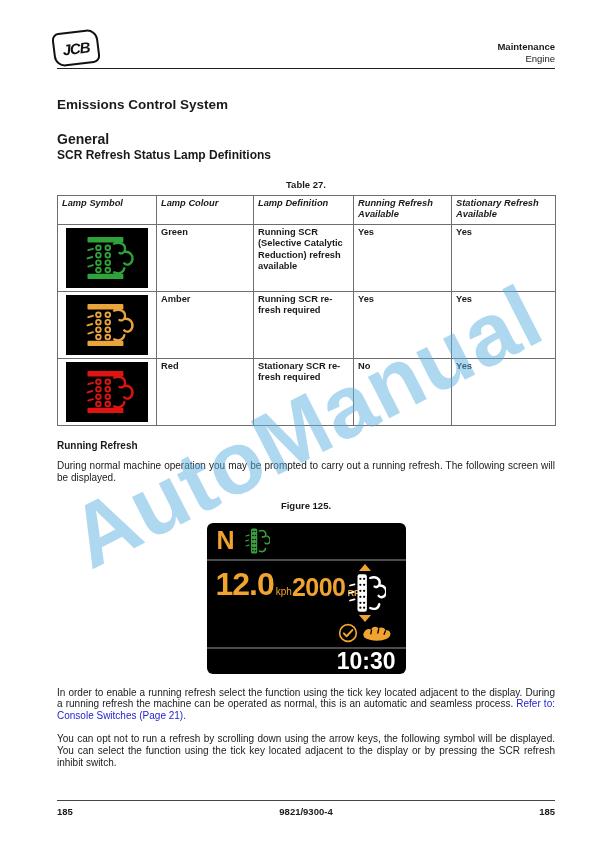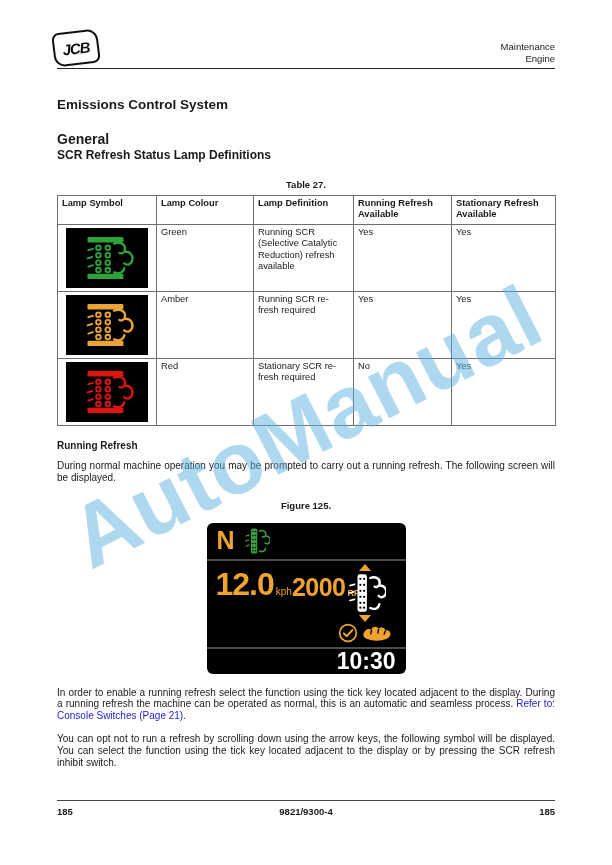--- a/index.html
+++ b/index.html
@@ -13,36 +13,36 @@
 
   
   .header { display:flex; justify-content:space-between; align-items:flex-end; margin-top:27px; height:38px; }
   .logo {
     width:46px; height:34px; border:2.5px solid #111; border-radius:7px 11px 7px 11px;
     transform:rotate(-7deg); display:flex; align-items:center; justify-content:center;
     background:#fff; margin-left:-4px;
   }
   .logo span { font-style:italic; font-weight:bold; font-size:15px; letter-spacing:-1px; color:#111; }
   .header-right { text-align:right; font-size:9.5px; line-height:12px; }
-  .header-right .hr-title { font-weight:normal; }
+  .header-right .hr-title { font-weight:bold; }
   .rule { border:none; border-top:1.2px solid #222; margin-top:3px; }
 
   
   .doc-title { font-size:13.5px; font-weight:bold; margin-top:28px; }
   .h-general { font-size:14px; font-weight:bold; margin-top:19px; }
   .h-sub { font-size:12px; font-weight:bold; margin-top:1px; }
   .caption { text-align:center; font-size:9.5px; font-weight:bold; margin-top:17px; }
 
   
   table.lamp-table { border-collapse:collapse; width:100%; margin-top:5px; table-layout:fixed; }
   .lamp-table th, .lamp-table td {
     border:1px solid #6e6e6e; font-size:9.3px; line-height:11.4px;
-    padding:2px 4px; text-align:left; vertical-align:top; font-weight:normal;
-  }
-  .lamp-table th { font-weight:bold; height:29px; }
+    padding:2px 4px; text-align:left; vertical-align:top; font-weight:bold;
+  }
+  .lamp-table th { font-weight:bold; height:29px;font-style:italic; }
   .lamp-table td { height:66px; }
   .col0{width:99px;} .col1{width:97px;} .col2{width:100px;} .col3{width:98px;} .col4{width:104px;}
   .lamp-box {
     width:82px; height:60px; background:#000; margin:1px auto;
     display:flex; align-items:center; justify-content:center;
   }
   .lamp-box svg { width:70px; height:50px; }
 
   
   .para { font-size:10px; line-height:11.8px; text-align:justify; margin-top:9px; }

